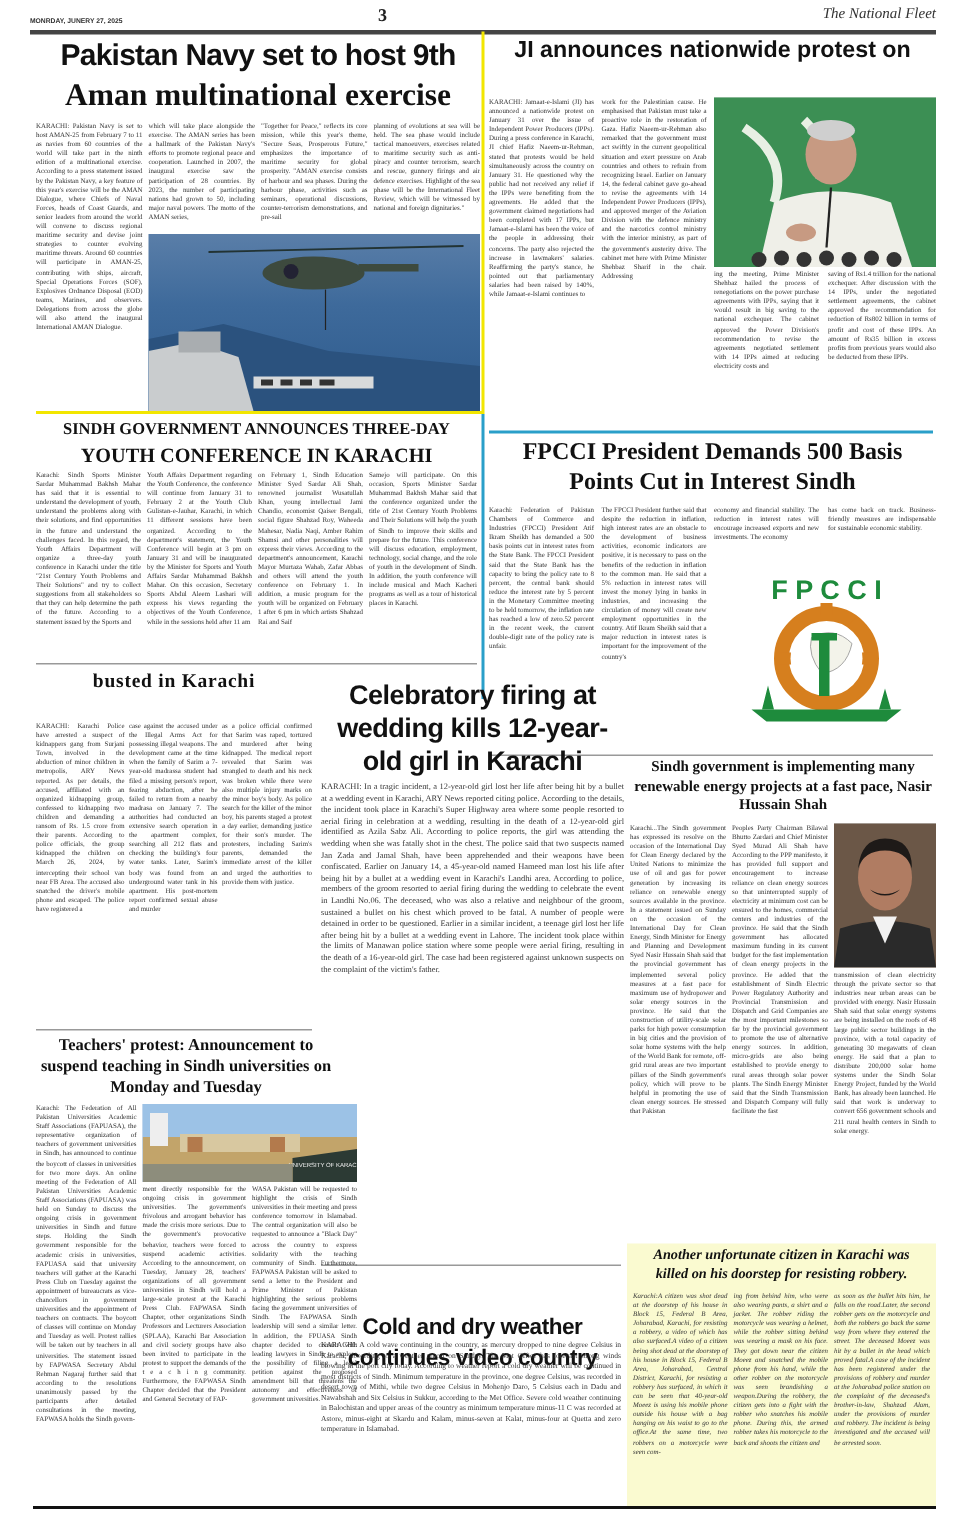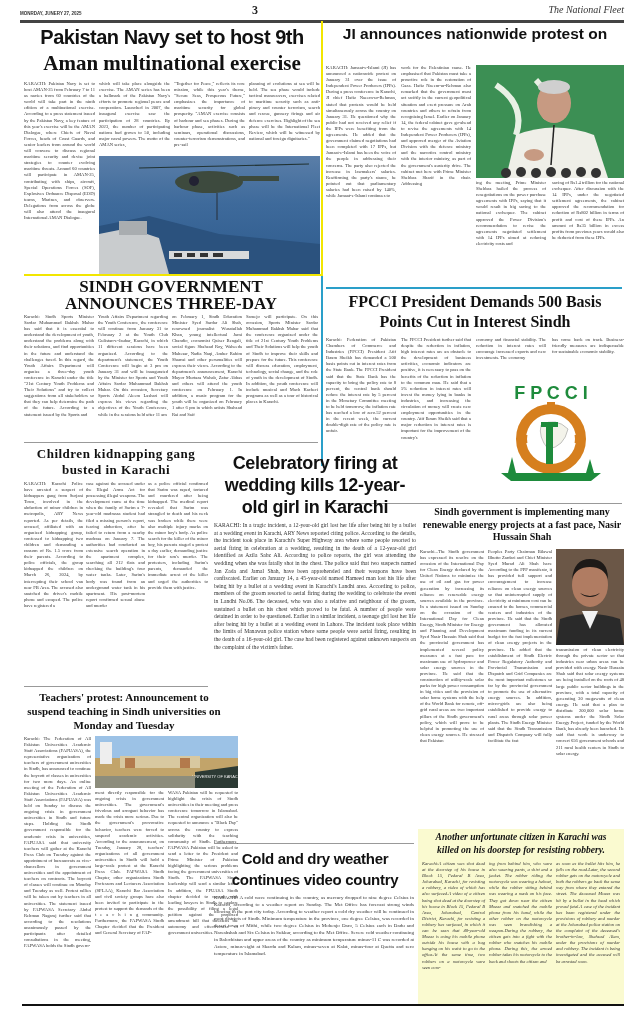--- a/index.html
+++ b/index.html
@@ -76,21 +76,22 @@
           <circle cx="105" cy="107" r="5"></circle>
           <circle cx="120" cy="108" r="5"></circle>
         </g>
     </svg>
   </div>
 </div>
 <div class="abs" style="left:326px;top:287px;width:296px;height:2px;background:#2a9fc9;"></div>
 <div class="abs" style="left:321px;top:276px;width:2px;height:150px;background:#2a9fc9;"></div>
 
 <div class="abs" style="left:24px;top:278px;width:294px;height:160px;">
-  <div class="hl" style="font-size:17px;line-height:17px;">SINDH GOVERNMENT ANNOUNCES THREE-DAY</div>
+  <div class="hl" style="font-size:11px;line-height:17px;">SINDH GOVERNMENT ANNOUNCES THREE-DAY</div>
+  <div class="hl" style="font-size:13.5px;line-height:17px;">YOUTH CONFERENCE IN KARACHI</div>
   <div class="abs body-text" style="left:0;top:36px;width:70px;">Karachi: Sindh Sports Minister Sardar Muhammad Bakhsh Mahar has said that it is essential to understand the development of youth, understand the problems along with their solutions, and find opportunities in the future and understand the challenges faced. In this regard, the Youth Affairs Department will organize a three-day youth conference in Karachi under the title "21st Century Youth Problems and Their Solutions" and try to collect suggestions from all stakeholders so that they can help determine the path of the future. According to a statement issued by the Sports and</div>
   <div class="abs body-text" style="left:74px;top:36px;width:70px;">Youth Affairs Department regarding the Youth Conference, the conference will continue from January 31 to February 2 at the Youth Club Gulistan-e-Jauhar, Karachi, in which 11 different sessions have been organized. According to the department's statement, the Youth Conference will begin at 3 pm on January 31 and will be inaugurated by the Minister for Sports and Youth Affairs Sardar Muhammad Bakhsh Mahar. On this occasion, Secretary Sports Abdul Aleem Lashari will express his views regarding the objectives of the Youth Conference, while in the sessions held after 11 am</div>
   <div class="abs body-text" style="left:148px;top:36px;width:70px;">on February 1, Sindh Education Minister Syed Sardar Ali Shah, renowned journalist Wusatullah Khan, young intellectual Jami Chandio, economist Qaiser Bengali, social figure Shahzad Roy, Waheeda Mahesar, Nadia Naqi, Amber Rahim Shamsi and other personalities will express their views. According to the department's announcement, Karachi Mayor Murtaza Wahab, Zafar Abbas and others will attend the youth conference on February 1. In addition, a music program for the youth will be organized on February 1 after 6 pm in which artists Shahzad Rai and Saif</div>
   <div class="abs body-text" style="left:222px;top:36px;width:72px;">Samejo will participate. On this occasion, Sports Minister Sardar Muhammad Bakhsh Mahar said that the conference organized under the title of 21st Century Youth Problems and Their Solutions will help the youth of Sindh to improve their skills and prepare for the future. This conference will discuss education, employment, technology, social change, and the role of youth in the development of Sindh. In addition, the youth conference will include musical and Mach Kacheri programs as well as a tour of historical places in Karachi.</div>
 </div>
 <div class="abs" style="left:24px;top:442px;width:294px;height:1px;background:#999;"></div>
 
 <div class="abs" style="left:326px;top:292px;width:298px;height:210px;">
   <div class="hl" style="font-size:16px;line-height:20px;">FPCCI President Demands 500 Basis</div>
   <div class="hl" style="font-size:16px;line-height:20px;">Points Cut in Interest Sindh</div>
@@ -118,21 +119,20 @@
       <rect x="55" y="45" width="17" height="5" fill="#1e8b3c"></rect>
       <path d="M15 96 L115 96 L105 104 L25 104 Z" fill="#1e8b3c"></path>
       <path d="M22 96 L26 80 L30 96 M100 96 L104 82 L108 96" fill="#1e8b3c"></path>
     </svg>
   </div>
 </div>
 <div class="abs" style="left:326px;top:503px;width:296px;height:1px;background:#999;"></div>
 <div class="abs" style="left:321px;top:426px;width:2px;height:40px;background:#2a9fc9;"></div>
 
 <div class="abs" style="left:24px;top:446px;width:184px;height:240px;">
-  <div class="hl" style="font-size:13px;line-height:16px;letter-spacing:0.5px;">Children kidnapping gang</div>
   <div class="hl" style="font-size:13px;line-height:16px;letter-spacing:0.5px;">busted in Karachi</div>
   <div class="abs body-text" style="left:0;top:35px;width:59px;">KARACHI: Karachi Police have arrested a suspect of kidnappers gang from Surjani Town, involved in the abduction of minor children in metropolis, ARY News reported. As per details, the accused, affiliated with an organized kidnapping group, confessed to kidnapping two children and demanding a ransom of Rs. 1.5 crore from their parents. According to police officials, the group kidnapped the children on March 26, 2024, by intercepting their school van near FB Area. The accused also snatched the driver's mobile phone and escaped. The police have registered a</div>
   <div class="abs body-text" style="left:62px;top:35px;width:59px;">case against the accused under the Illegal Arms Act for possessing illegal weapons. The development came at the time when the family of Sarim a 7-year-old madrassa student had filed a missing person's report, fearing abduction, after he failed to return from a nearby madrasa on January 7. The authorities had conducted an extensive search operation in the apartment complex, searching all 212 flats and checking the building's four water tanks. Later, Sarim's body was found from an underground water tank in his apartment. His post-mortem report confirmed sexual abuse and murder</div>
   <div class="abs body-text" style="left:124px;top:35px;width:60px;">as a police official confirmed that Sarim was raped, tortured and murdered after being kidnapped. The medical report revealed that Sarim was strangled to death and his neck was broken while there were also multiple injury marks on the minor boy's body. As police search for the killer of the minor boy, his parents staged a protest a day earlier, demanding justice for their son's murder. The protesters, including Sarim's parents, demanded the immediate arrest of the killer and urged the authorities to provide them with justice.</div>
 </div>
 <div class="abs" style="left:24px;top:686px;width:184px;height:1px;background:#999;"></div>
 
 <div class="abs" style="left:214px;top:452px;width:202px;height:285px;">
   <div class="hl-cond" style="font-size:18px;line-height:22px;">Celebratory firing at</div>
   <div class="hl-cond" style="font-size:18px;line-height:22px;">wedding kills 12-year-</div>
@@ -176,21 +176,21 @@
       <rect x="85" y="22" width="10" height="10" fill="#b37a4c"></rect>
       <rect x="5" y="6" width="12" height="22" fill="#eee"></rect>
       <polygon points="100,36 143,30 143,52 100,52" fill="#2c3a34"></polygon>
       <text x="122" y="42" text-anchor="middle" font-family="Liberation Sans, sans-serif" font-size="4" fill="#eee">UNIVERSITY OF KARACHI</text>
       <rect x="0" y="40" width="100" height="12" fill="#8d8d7c"></rect>
     </svg>
   </div>
 </div>
 
 <div class="abs" style="left:214px;top:848px;width:202px;height:160px;">
-  <div class="hl-cond" style="font-size:15px;line-height:21px;">Cold and dry weather</div>
+  <div class="hl-cond" style="font-size:15px;line-height:21px;margin-top:26px;">Cold and dry weather</div>
   <div class="hl-cond" style="font-size:15px;line-height:21px;">continues video country</div>
   <div class="abs body-text" style="left:0;top:46px;width:200px;font-size:5px;line-height:7px;">KARACHI: A cold wave continuing in the country, as mercury dropped to nine degree Celsius in Karachi, according to a weather report on Sunday. The Met Office has forecast strong winds blowing in the port city today. According to weather report a cold dry weather will be continued in most districts of Sindh. Minimum temperature in the province, one degree Celsius, was recorded in desert town of Mithi, while two degree Celsius in Mohenjo Daro, 5 Celsius each in Dadu and Nawabshah and Six Celsius in Sukkur, according to the Met Office. Severe cold weather continuing in Balochistan and upper areas of the country as minimum temperature minus-11 C was recorded at Astore, minus-eight at Skardu and Kalam, minus-seven at Kalat, minus-four at Quetta and zero temperature in Islamabad.</div>
 </div>
 
 <div class="abs" style="left:418px;top:829px;width:206px;height:177px;background:#fafad0;font-style:italic;">
   <div class="hl" style="font-size:9.5px;line-height:13px;padding-top:2px;">Another unfortunate citizen in Karachi was</div>
   <div class="hl" style="font-size:9.5px;line-height:13px;">killed on his doorstep for resisting robbery.</div>
   <div class="abs body-text" style="left:4px;top:32px;width:63px;">Karachi:A citizen was shot dead at the doorstep of his house in Block 15, Federal B Area, Joharabad, Karachi, for resisting a robbery, a video of which has also surfaced.A video of a citizen being shot dead at the doorstep of his house in Block 15, Federal B Area, Joharabad, Central District, Karachi, for resisting a robbery has surfaced, in which it can be seen that 40-year-old Moeez is using his mobile phone outside his house with a bag hanging on his waist to go to the office.At the same time, two robbers on a motorcycle were seen com-</div>
   <div class="abs body-text" style="left:71px;top:32px;width:63px;">ing from behind him, who were also wearing pants, a shirt and a jacket. The robber riding the motorcycle was wearing a helmet, while the robber sitting behind was wearing a mask on his face. They got down near the citizen Moeez and snatched the mobile phone from his hand, while the other robber on the motorcycle was seen brandishing a weapon.During the robbery, the citizen gets into a fight with the robber who snatches his mobile phone. During this, the armed robber takes his motorcycle to the back and shoots the citizen and</div>
   <div class="abs body-text" style="left:138px;top:32px;width:64px;">as soon as the bullet hits him, he falls on the road.Later, the second robber gets on the motorcycle and both the robbers go back the same way from where they entered the street. The deceased Moeez was hit by a bullet in the head which proved fatal.A case of the incident has been registered under the provisions of robbery and murder at the Joharabad police station on the complaint of the deceased's brother-in-law, Shahzad Alam, under the provisions of murder and robbery. The incident is being investigated and the accused will be arrested soon.</div>

